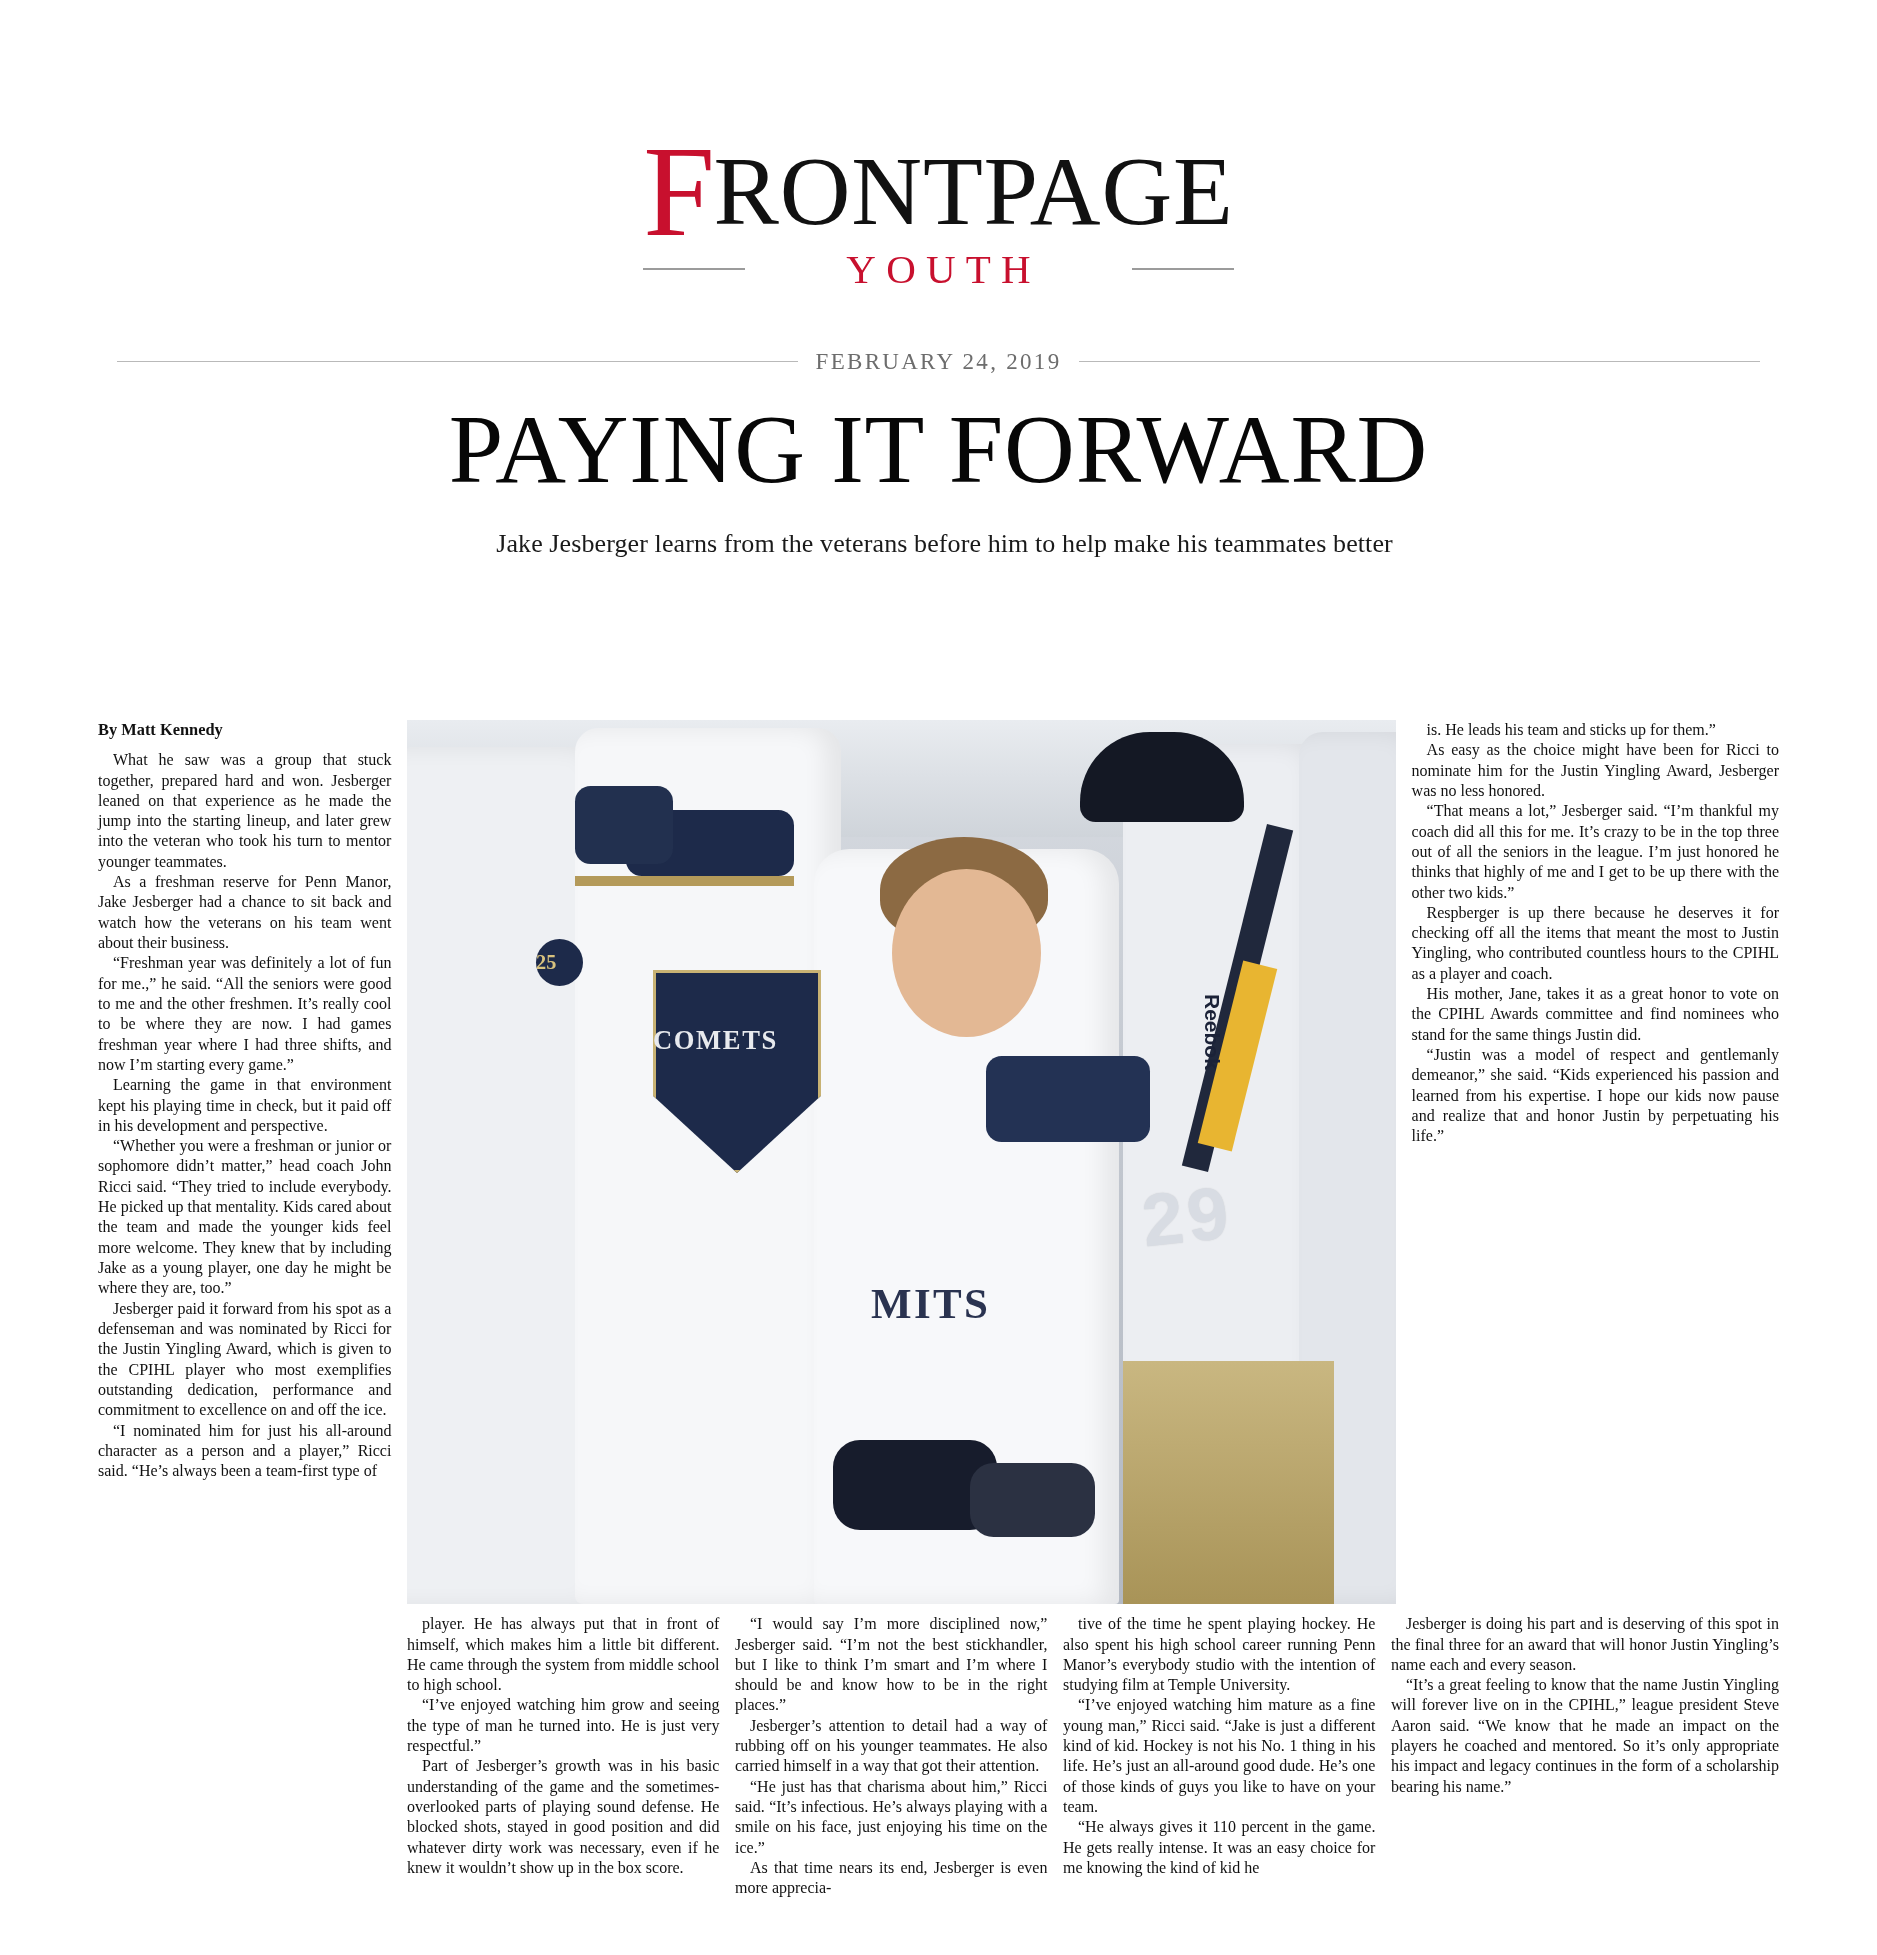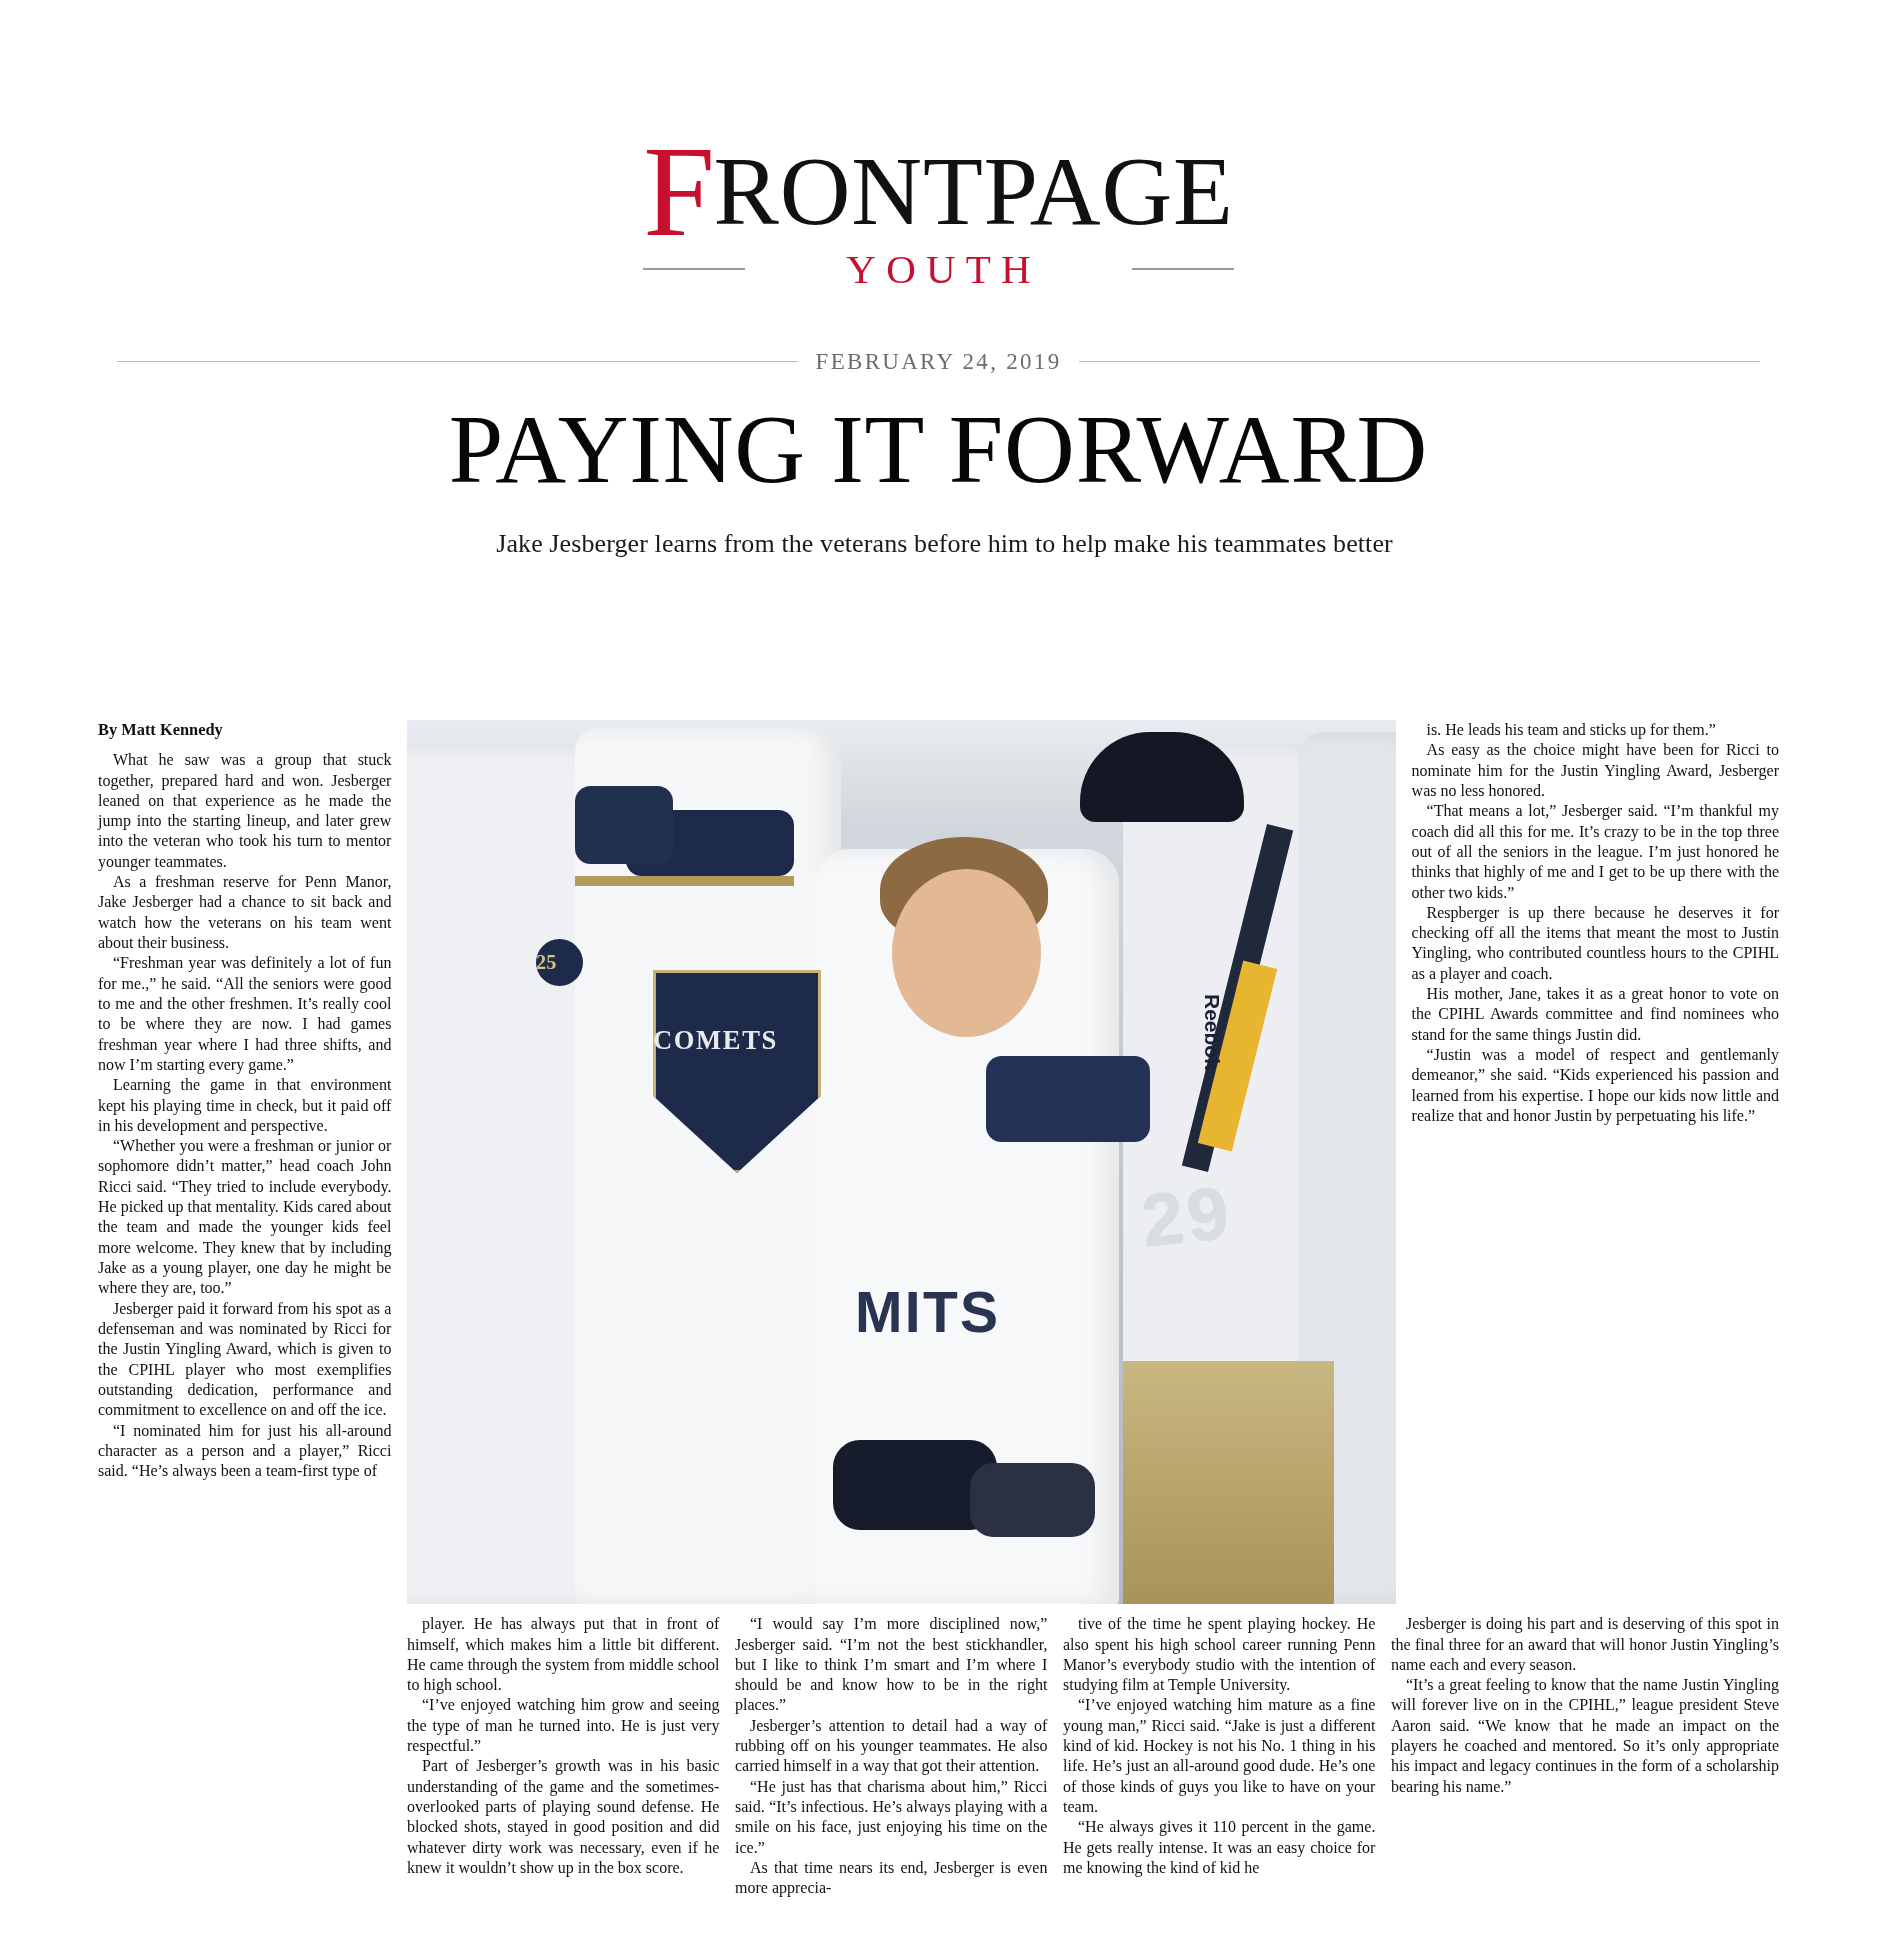--- a/index.html
+++ b/index.html
@@ -260,24 +260,24 @@
     color: #d8dce3;
     font-family: "Liberation Sans", sans-serif;
     font-size: 74px;
     font-weight: bold;
     letter-spacing: 3.9px;
     transform: rotate(-6deg);
     text-shadow: 0 0 1.6px rgba(0,0,0,0.12);
   }
   .side-text {
     position: absolute;
-    left: 448px; top: 559px;
+    left: 464px; top: 559px;
     color: #2a3350;
-    font-family: Liberation Sans, sans-serif;
-    font-size: 57px;
+    font-family: Liberation Serif, serif;
+    font-size: 43px;
     font-weight: bold;
     letter-spacing: 2.3px;
   }
   .stick {
     position: absolute;
     background: #20283c;
     transform: rotate(14deg);
   }
   .stick-tape {
     position: absolute;
@@ -390,21 +390,21 @@
           <div class="glove2"></div>
         </div>
       </div>
 
       <div class="col-right-top">
         <p class="body">is. He leads his team and sticks up for them.”</p>
         <p class="body">As easy as the choice might have been for Ricci to nominate him for the Justin Yingling Award, Jesberger was no less honored.</p>
         <p class="body">“That means a lot,” Jesberger said. “I’m thankful my coach did all this for me. It’s crazy to be in the top three out of all the seniors in the league. I’m just honored he thinks that highly of me and I get to be up there with the other two kids.”</p>
         <p class="body">Respberger is up there because he deserves it for checking off all the items that meant the most to Justin Yingling, who contributed countless hours to the CPIHL as a player and coach.</p>
         <p class="body">His mother, Jane, takes it as a great honor to vote on the CPIHL Awards committee and find nominees who stand for the same things Justin did.</p>
-        <p class="body">“Justin was a model of respect and gentlemanly demeanor,” she said. “Kids experienced his passion and learned from his expertise. I hope our kids now little and realize that and honor Justin by perpetuating his life.”</p>
+        <p class="body">“Justin was a model of respect and gentlemanly demeanor,” she said. “Kids experienced his passion and learned from his expertise. I hope our kids now pause and realize that and honor Justin by perpetuating his life.”</p>
       </div>
     </div>
 
     <div class="lower-area">
       <div class="lower-col c1"></div>
 
       <div class="lower-col c2">
         <p class="body">player. He has always put that in front of himself, which makes him a little bit different. He came through the system from middle school to high school.</p>
         <p class="body">“I’ve enjoyed watching him grow and seeing the type of man he turned into. He is just very respectful.”</p>
         <p class="body">Part of Jesberger’s growth was in his basic understanding of the game and the sometimes-overlooked parts of playing sound defense. He blocked shots, stayed in good position and did whatever dirty work was necessary, even if he knew it wouldn’t show up in the box score.</p>

